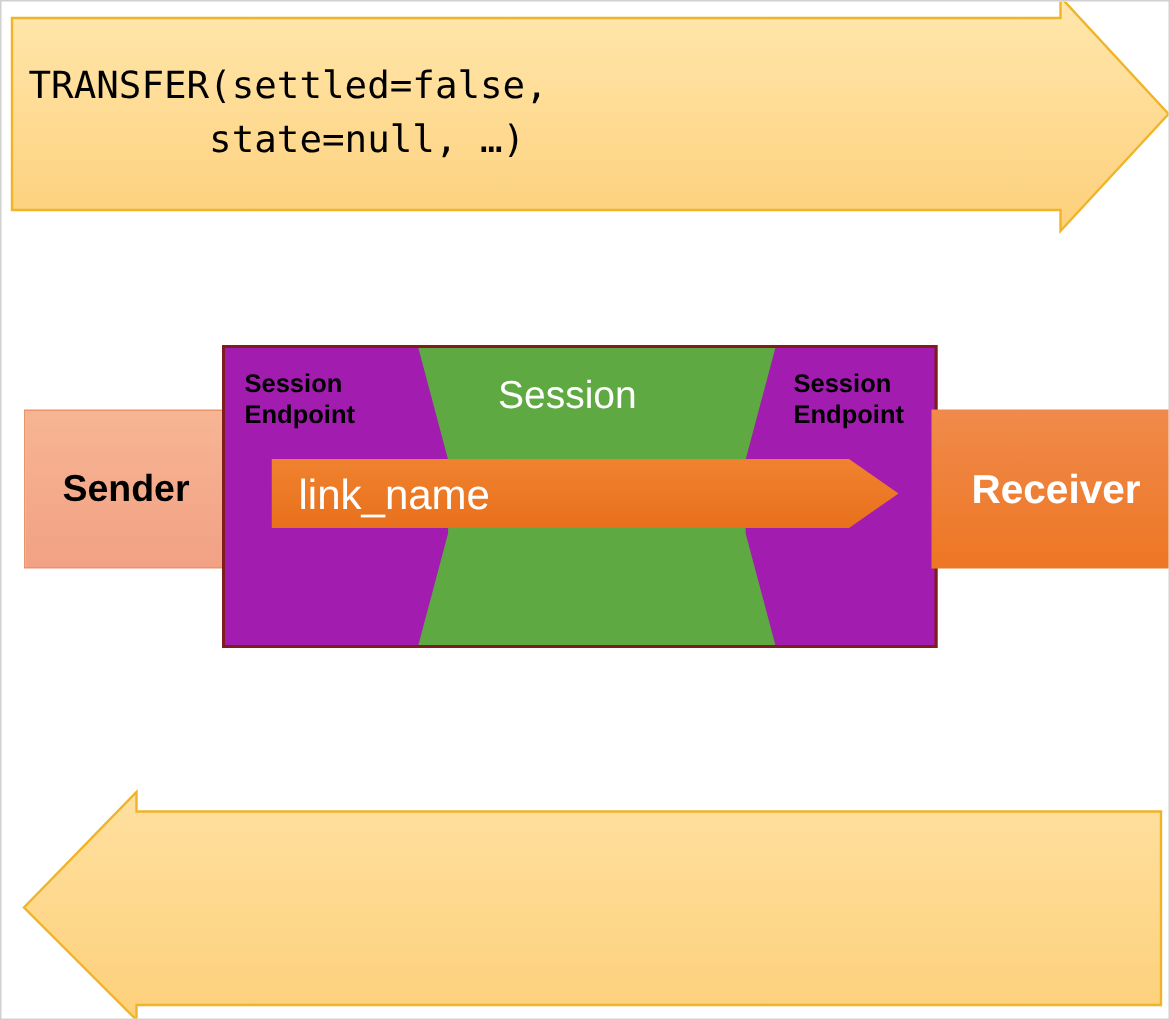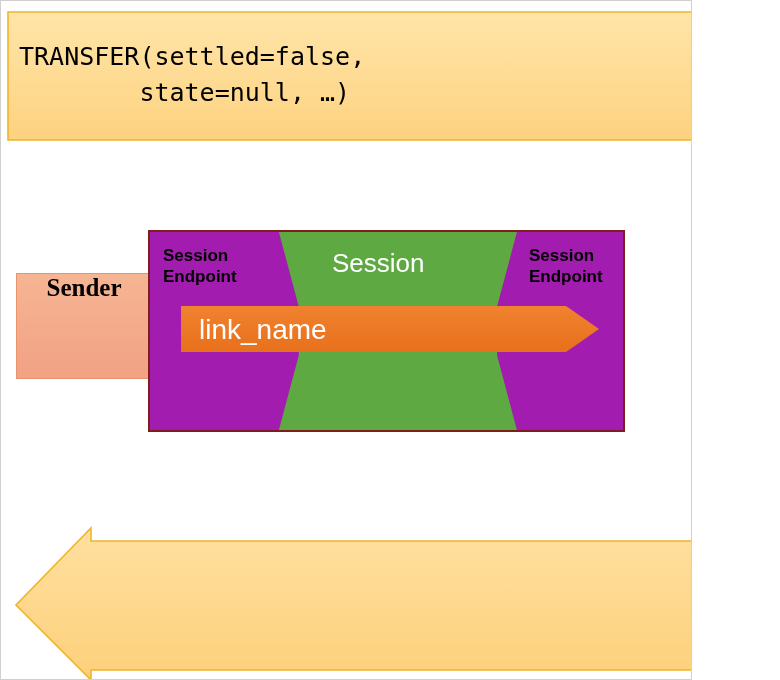--- a/index.html
+++ b/index.html
@@ -2,21 +2,21 @@
 <html><head>
 <meta charset="utf-8">
 <style>
   html, body {
     margin: 0;
     padding: 0;
     background: #ffffff;
   }
   #canvas {
     position: relative;
-    width: 692px;
+    width: 780px;
     height: 680px;
     background: #ffffff;
     border: 1px solid #d0d0d0;
     box-sizing: border-box;
     overflow: hidden;
     font-family: "Liberation Sans", sans-serif;
     padding-left: 36px;
   }
 
   
@@ -44,23 +44,22 @@
   #disposition-text {
     left: 77px;
     top: 568px;
   }
 
   
   .endpoint-box {
     position: absolute;
     box-sizing: border-box;
     display: flex;
-    align-items: flex-start;
+    align-items: center;
     justify-content: center;
-    font-family: Liberation Serif, serif;
   }
   #sender-box {
     left: 15px;
     top: 272px;
     width: 136px;
     height: 106px;
     background: linear-gradient(180deg, #f6b593 0%, #f2a184 100%);
     border: 1px solid #e8946e;
   }
   #sender-label {
@@ -207,15 +206,18 @@
     <defs>
       <linearGradient id="linkGrad" x1="0" y1="0" x2="0" y2="1">
         <stop offset="0%" stop-color="#f0822f"></stop>
         <stop offset="100%" stop-color="#e8701c"></stop>
       </linearGradient>
     </defs>
     <polygon points="0,0 385,0 418,23 385,46 0,46" fill="url(#linkGrad)"></polygon>
   </svg>
   <div id="link-label">link_name</div>
 
+  <div class="endpoint-box" id="receiver-box">
+    <span id="receiver-label">Receiver</span>
+  </div>
 
 
 </div>
 
 </body></html>

